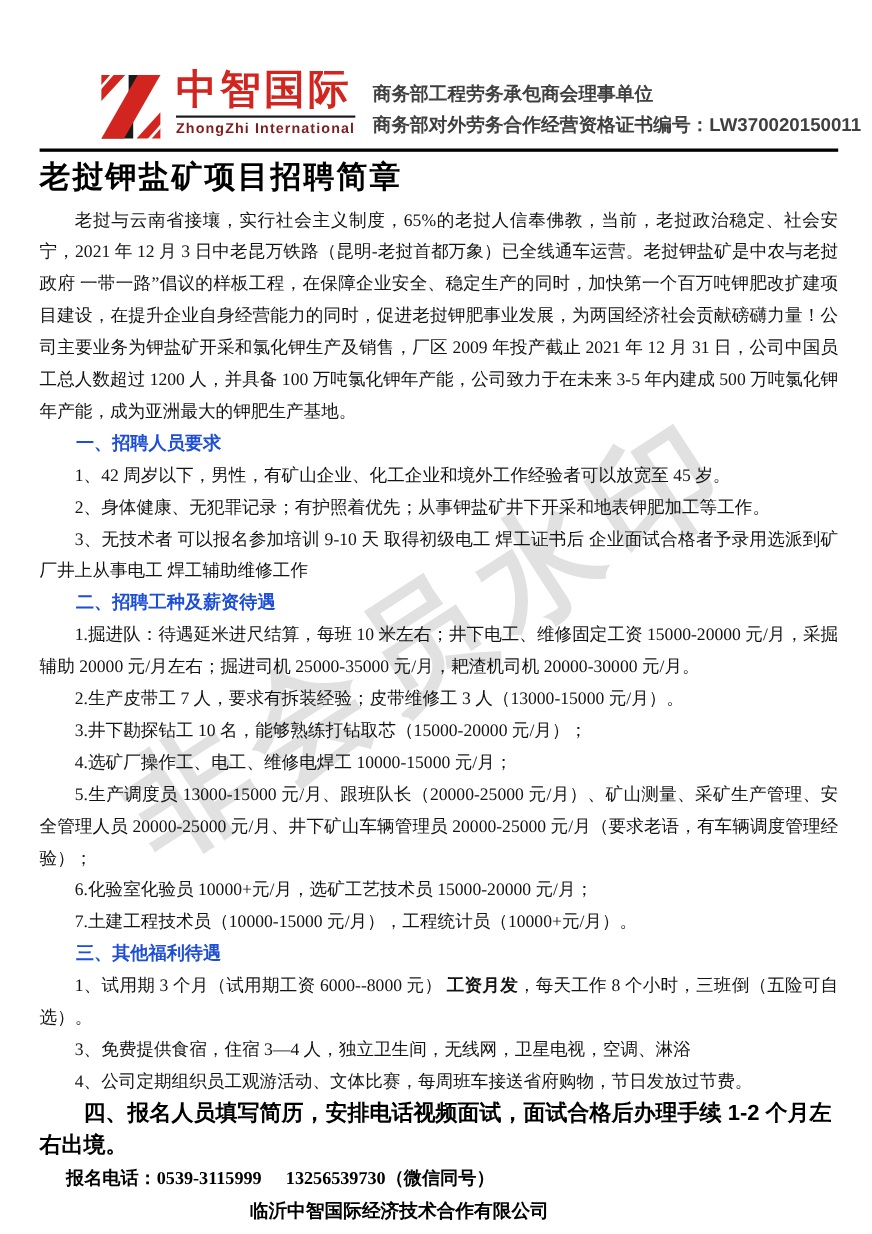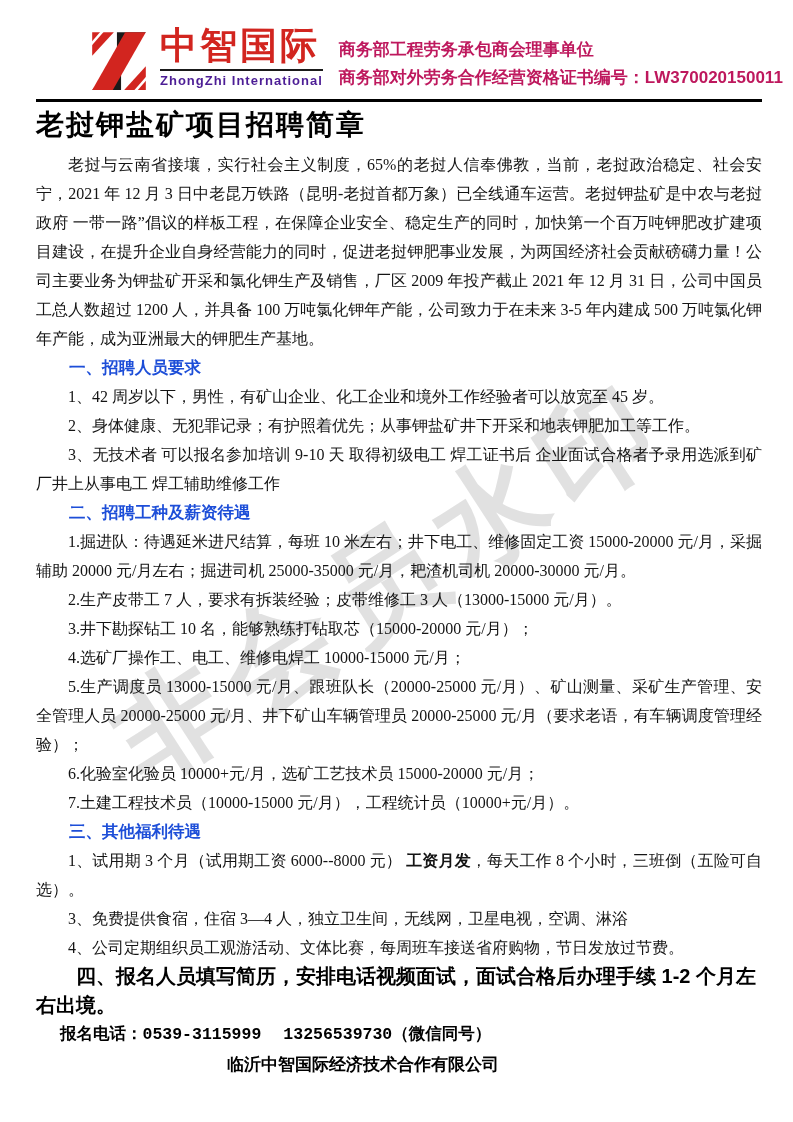--- a/index.html
+++ b/index.html
@@ -5,40 +5,40 @@
   html,body{margin:0;padding:0;background:#ffffff;}
   .page{
     position:relative;
     width:793px;height:1122px;
     margin:0 auto;
     background:#ffffff;
     overflow:hidden;
     font-family:"Liberation Serif", serif;
     color:#141414;
   }
-  .content{position:relative;z-index:1;padding:26px 31px 0 36px;}
+  .content{position:relative;z-index:1;padding:26px 31px 0 36px;margin-top:36px;}
   
   .header{display:flex;align-items:flex-start;padding-left:50px;}
   .logo-mark{width:66px;height:66px;flex:0 0 auto;margin-top:2px;}
   .brand{margin-left:8px;flex:0 0 auto;}
   .brand-cn{
     font-family:"Liberation Sans", sans-serif;
     font-weight:bold;color:#d2251f;
     font-size:37px;line-height:40px;letter-spacing:3px;white-space:nowrap;
   }
   .brand-rule{height:2px;background:#1a1a1a;margin:3px 0 2px 0;}
   .brand-en{
     font-family:"Liberation Sans", sans-serif;
-    font-weight:bold;color:#4c1d95;
+    font-weight:bold;color:#7f1d1d;
     font-size:13px;letter-spacing:1px;white-space:nowrap;
   }
   .credentials{margin-left:16px;padding-top:10px;}
   .cred-line{
     font-family:"Liberation Serif", serif;
-    font-weight:bold;font-size:17px;line-height:28px;color:#be185d;white-space:nowrap;
+    font-weight:bold;font-size:17px;line-height:28px;color:#404040;white-space:nowrap;
   }
   .cred-num{font-family:Liberation Sans, sans-serif;font-weight:bold;}
   .header-divider{height:3px;background:#000;margin-top:5px;}
   
   .doc-title{
     text-align:left;font-weight:bold;font-size:28px;
     letter-spacing:2px;margin:4px 0 6px 0;color:#000;
     font-family:"Liberation Serif", serif;
   }
   
@@ -55,21 +55,21 @@
   .item b{font-family:"Liberation Sans", sans-serif;}
   .item.muted{color:#414141;}
   .outro{
     font-family:"Liberation Sans", sans-serif;
     font-weight:bold;font-size:20px;line-height:29px;
     text-indent:2em;color:#000;
   }
   .contact{
     font-weight:bold;font-size:16.5px;line-height:30px;
     padding-left:24px;color:#000;
-    font-family:Liberation Mono, monospace;
+    font-family:Liberation Serif, serif;
   }
   .contact .ph{margin-right:22px;}
   .company{
     font-weight:bold;font-size:17px;line-height:30px;
     text-align:center;padding-right:72px;color:#000;
     font-family:"Liberation Sans", sans-serif;
   }
   
   .watermark{
     position:absolute;z-index:0;

